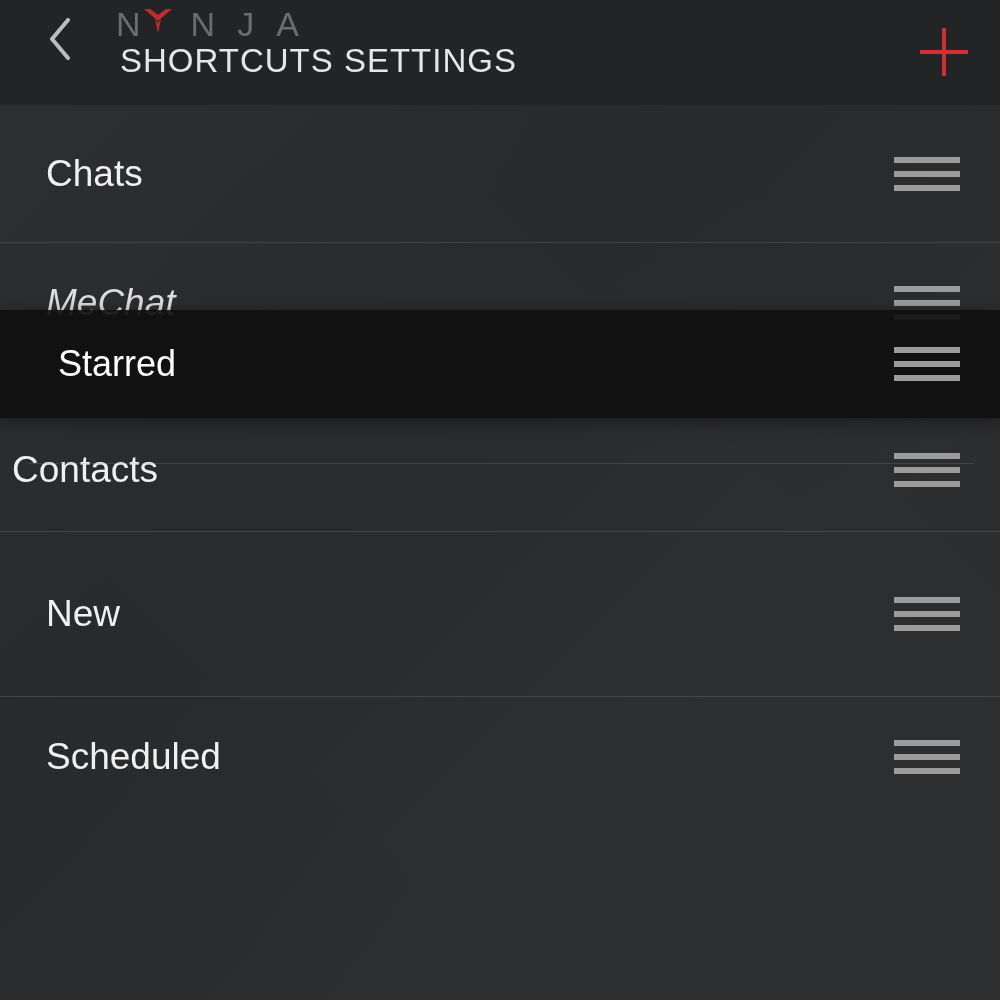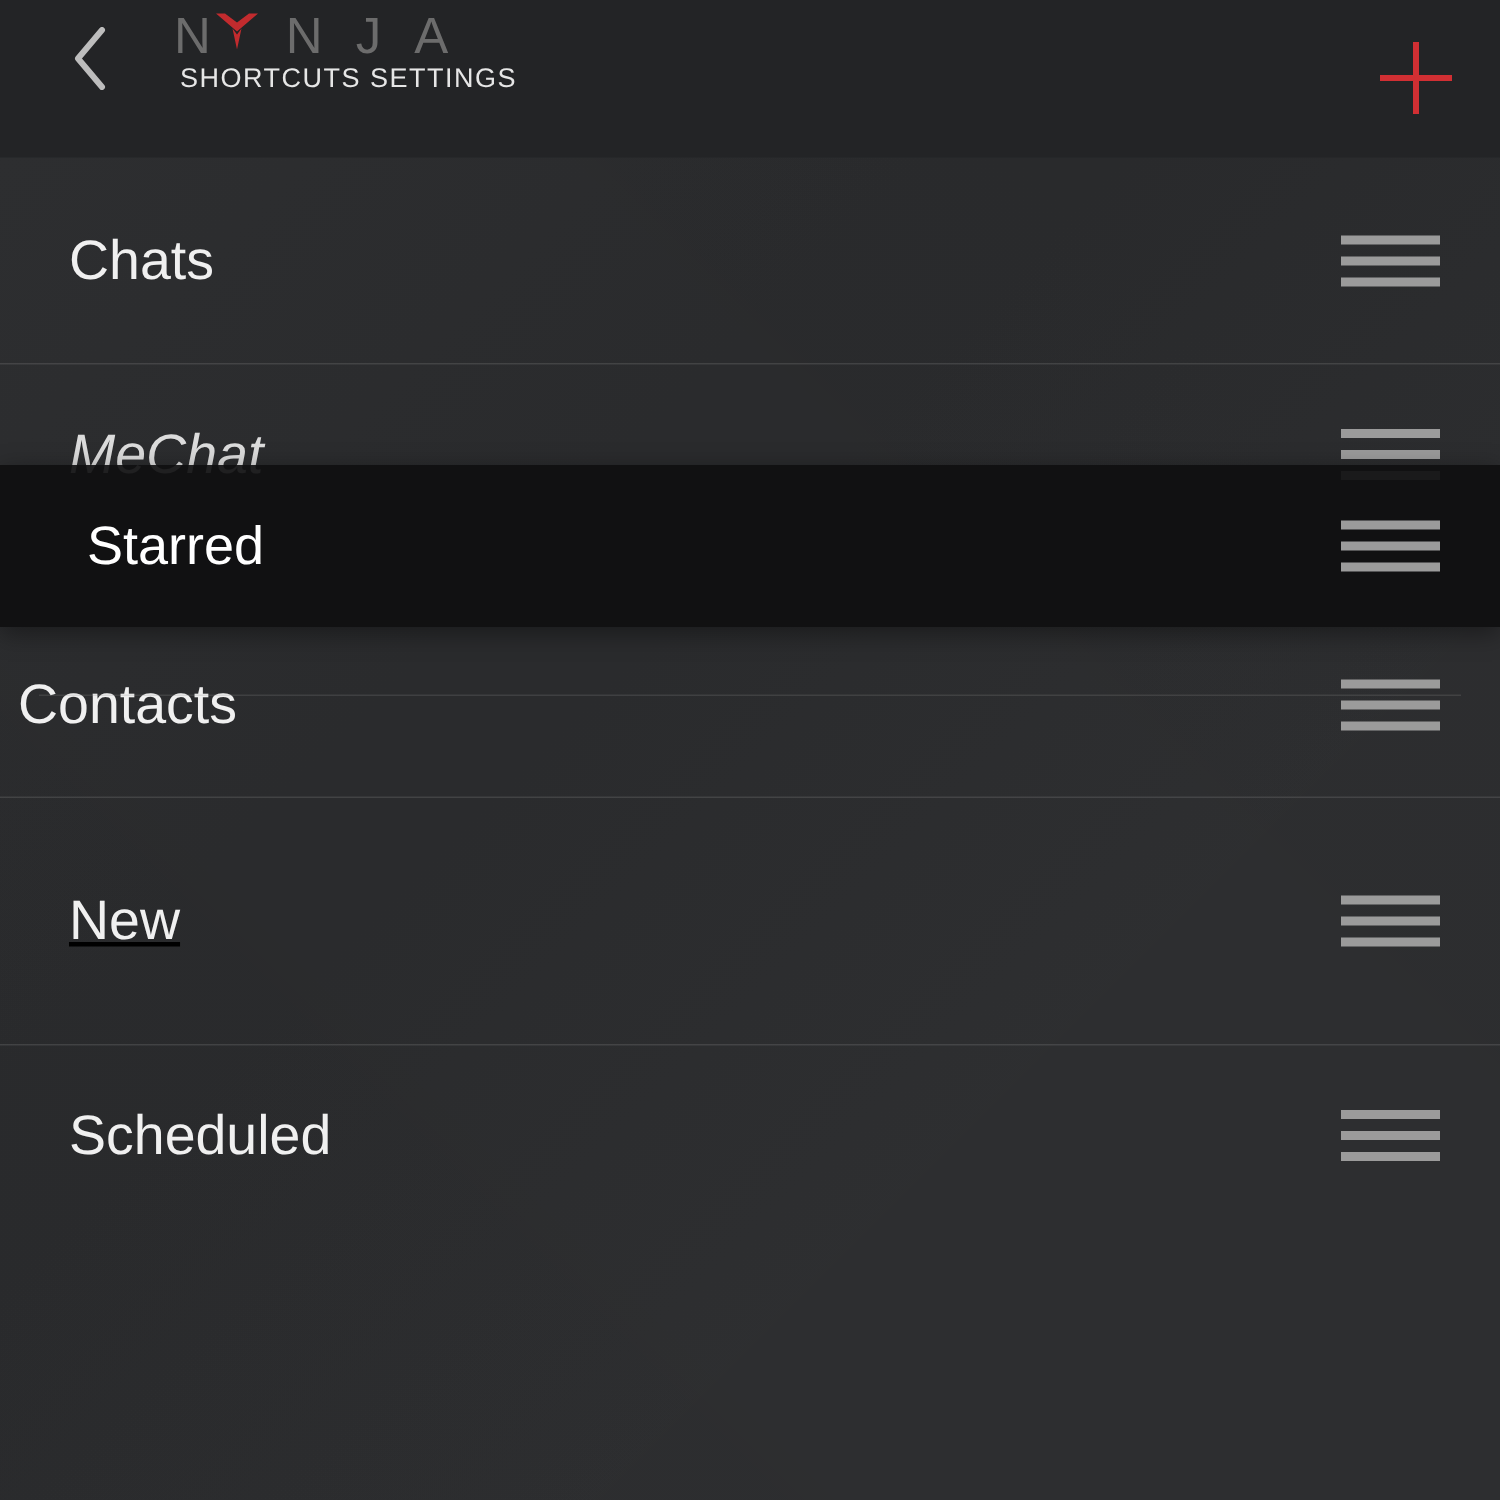--- a/index.html
+++ b/index.html
@@ -61,21 +61,21 @@
   }
   .brand-logo {
     display: inline-block;
     width: 50px;
     position: relative;
     margin-left: -22px;
   }
   .brand-logo svg { width: 34px; height: 34px; }
   .subtitle {
     color: #e6e6e6;
-    font-size: 18px;
+    font-size: 33px;
     font-weight: 400;
     letter-spacing: 1px;
     margin-top: -2px;
     margin-left: 4px;
   }
   .add-button {
     position: absolute;
     right: 28px;
     top: 24px;
     width: 56px;
@@ -93,21 +93,21 @@
   .row {
     display: flex;
     align-items: center;
     justify-content: space-between;
     padding: 0 40px 0 46px;
     border-bottom: 1px solid rgba(140,140,140,0.25);
   }
   .row-chats   { height: 138px; }
   .row-mechat  { height: 120px; border-bottom: none; font-style: italic; }
   .row-contacts{ height: 169px; padding-left: 12px; }
-  .row-new     { height: 165px; text-decoration: underline; }
+  .row-new     { height: 165px; }
   .row-scheduled{ height: 120px; border-bottom: none; }
 
   .row-label {
     color: #f0f0f0;
     font-size: 37px;
     font-weight: 400;
   }
   .row-mechat .row-label { color: #dcdcdc; }
   .row-contacts { padding-top: 46px; align-items: center; }
   .row-contacts .row-label { margin-top: 0; }

